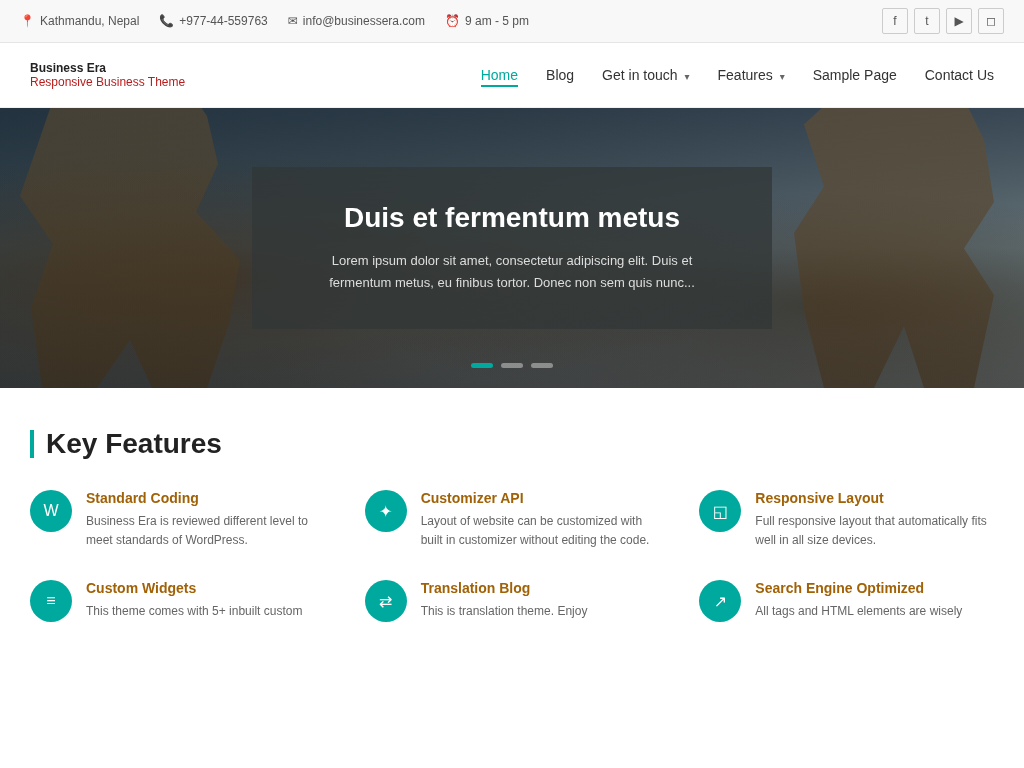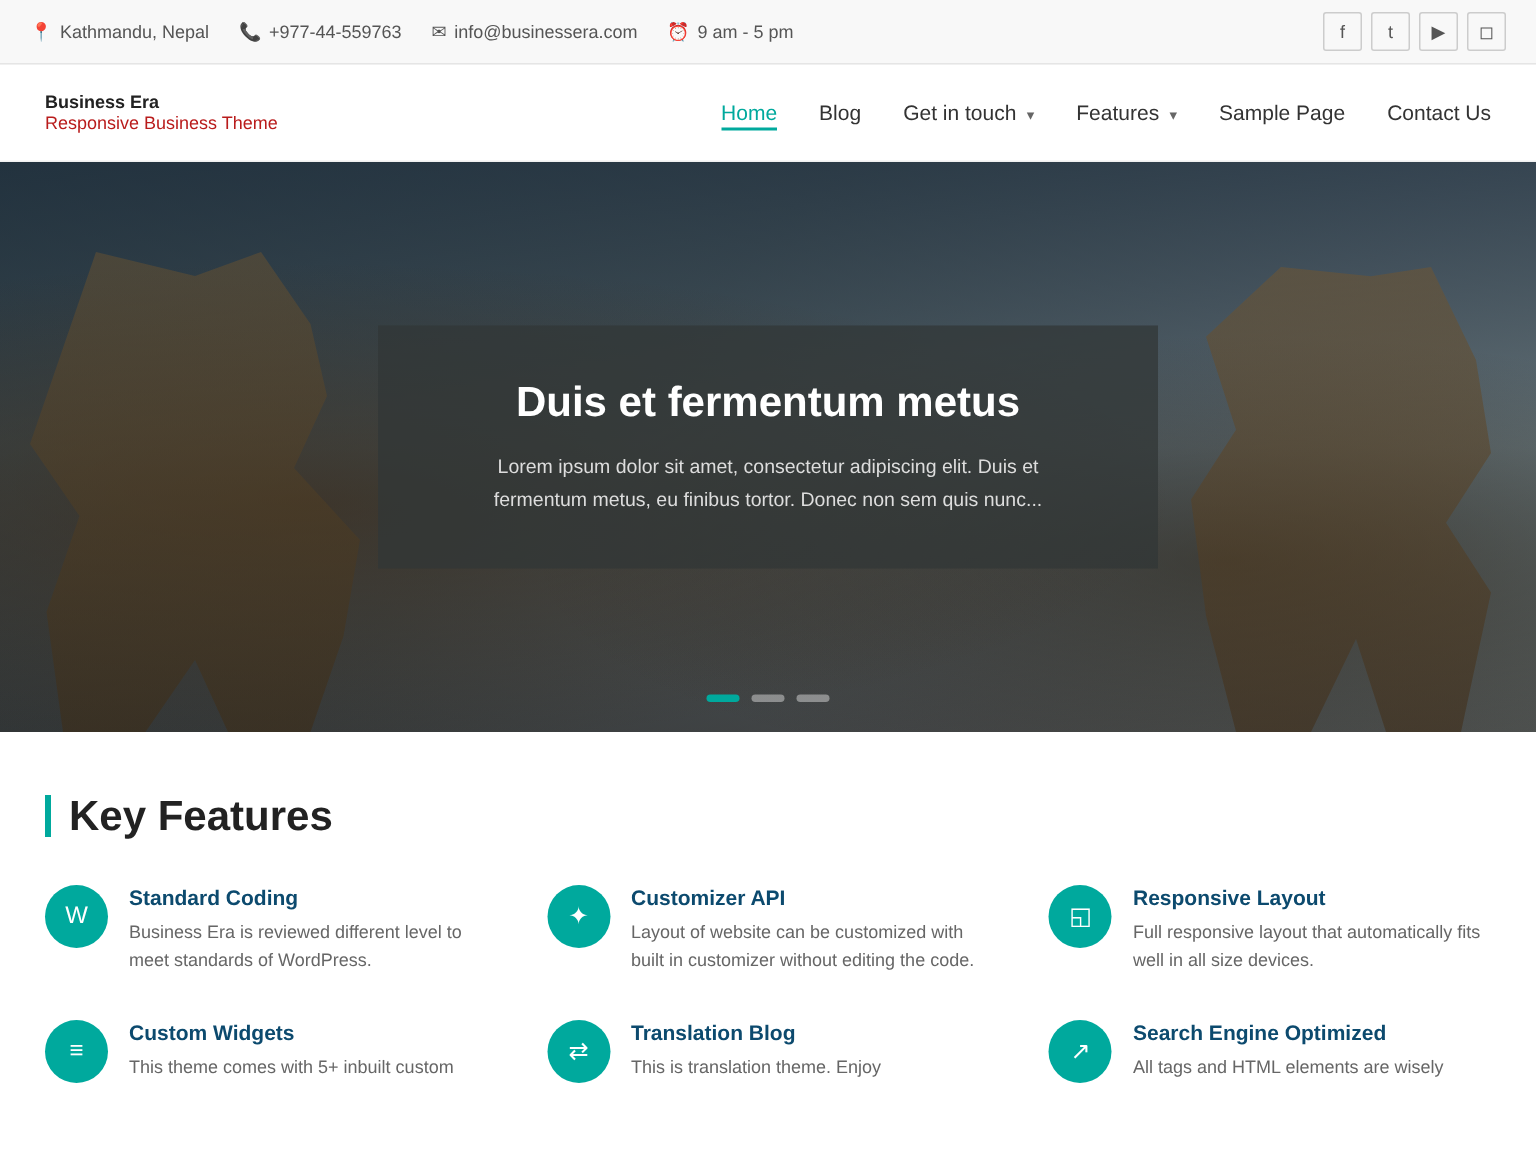--- a/index.html
+++ b/index.html
@@ -78,21 +78,21 @@
     }
     .nav li a .arrow {
       font-size: 10px;
       margin-left: 3px;
       color: #666;
     }
 
     
     .hero {
       width: 100%;
-      height: 380px;
+      height: 280px;
       background: linear-gradient(135deg, #2c3e50 0%, #4a5a6a 40%, #6b7a8d 70%, #8a9ba8 100%);
       position: relative;
       overflow: hidden;
       display: flex;
       align-items: center;
       justify-content: center;
     }
     .hero-bg {
       position: absolute;
       top: 0; left: 0; right: 0; bottom: 0;
@@ -206,21 +206,21 @@
       display: flex;
       align-items: center;
       justify-content: center;
       color: #fff;
       font-size: 16px;
     }
     .feature-content {}
     .feature-title {
       font-size: 14px;
       font-weight: bold;
-      color: #0c4a6e;
+      color: #a16207;
       margin-bottom: 6px;
     }
     .feature-desc {
       font-size: 12px;
       color: #666;
       line-height: 1.6;
     }
   </style>
 </head>
 <body>

